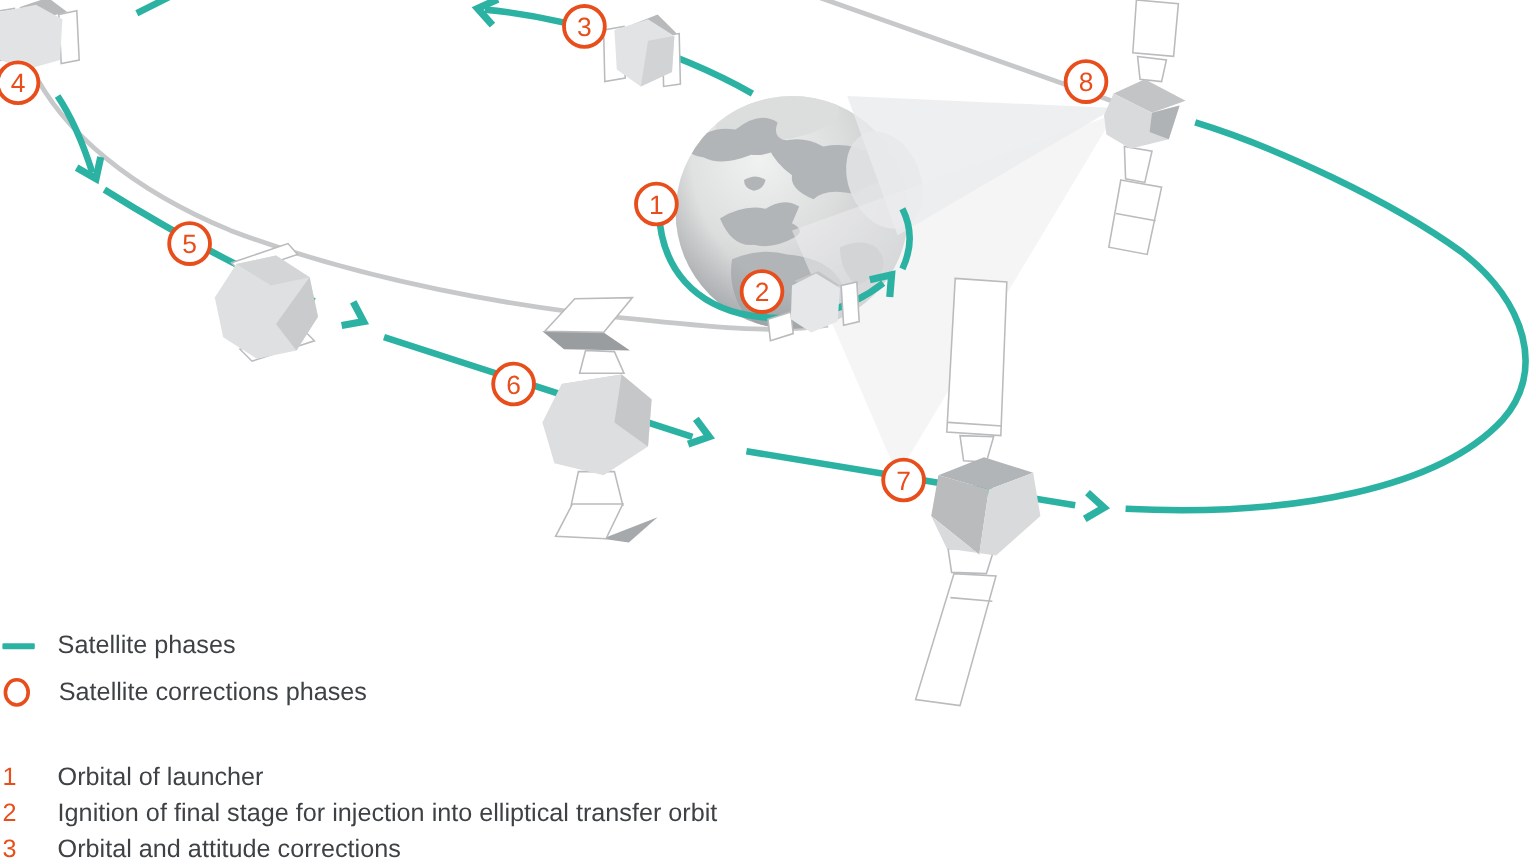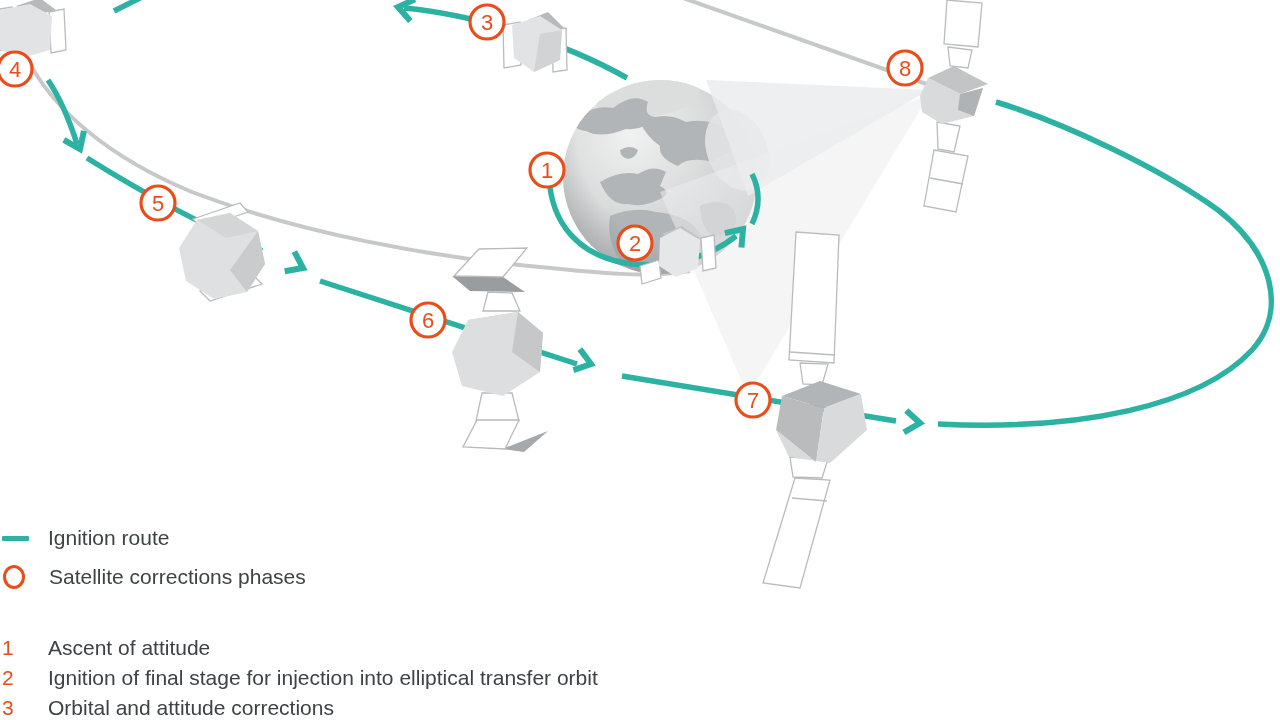--- a/index.html
+++ b/index.html
@@ -185,32 +185,32 @@
     <g>
           <circle class="marker-circle" cx="905" cy="68" r="17"></circle>
           <text class="marker-num" x="905" y="76">8</text>
         </g>
   </g>
 </svg>
 
 <div class="legend-keys">
   <div class="key-row">
     <span class="key-line"></span>
-    <span class="key-label">Ignition route</span>
+    <span class="key-label">Satellite phases</span>
   </div>
   <div class="key-row">
     <span class="key-circle"></span>
     <span class="key-label">Satellite corrections phases</span>
   </div>
 </div>
 
 <div class="legend-phases">
   <div class="phase-row">
     <span class="pnum">1</span>
-    <span class="ptext">Ascent of attitude</span>
+    <span class="ptext">Orbital of launcher</span>
   </div>
   <div class="phase-row">
     <span class="pnum">2</span>
     <span class="ptext">Ignition of final stage for injection into elliptical transfer orbit</span>
   </div>
   <div class="phase-row">
     <span class="pnum">3</span>
     <span class="ptext">Orbital and attitude corrections</span>
   </div>
 </div>

